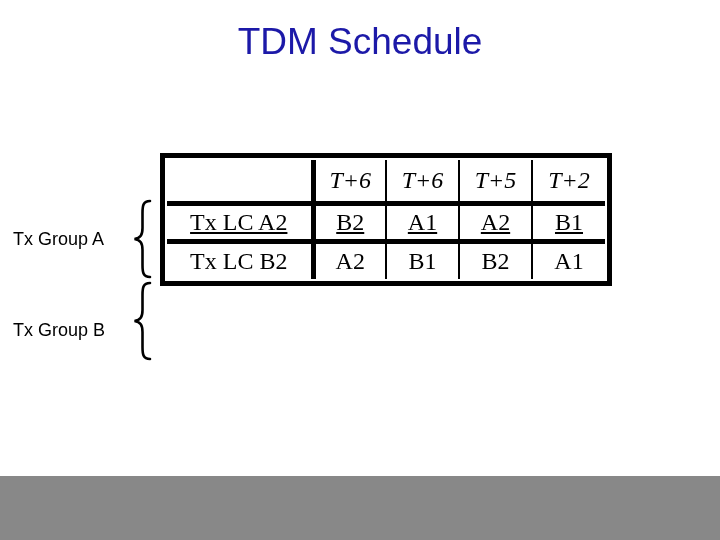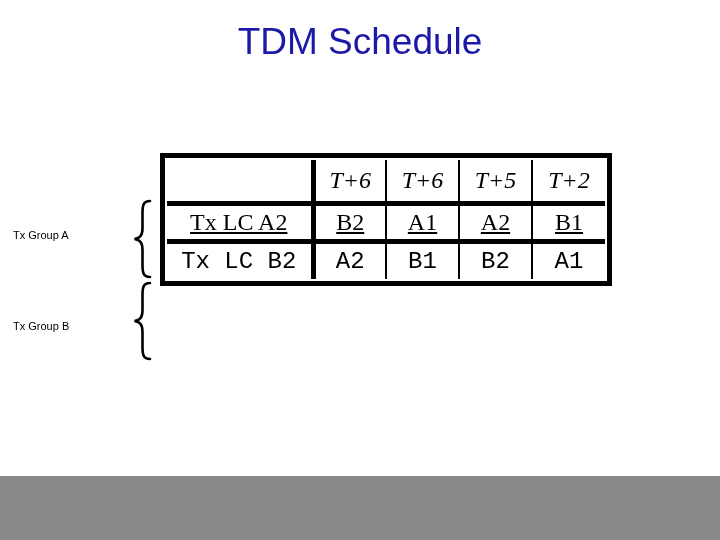--- a/index.html
+++ b/index.html
@@ -26,21 +26,21 @@
     width: 100%;
     text-align: center;
     font-family: "Liberation Sans", sans-serif;
     font-size: 37px;
     font-weight: 400;
     line-height: 1.1;
     color: var(--title-color);
   }
   .group-label {
     position: absolute;
-    font-size: 11px;
+    font-size: 18px;
     color: var(--text-color);
     white-space: nowrap;
   }
   .group-label.a { left: 13px; top: 229px; }
   .group-label.b { left: 13px; top: 320px; }
   .brace { position: absolute; }
   .brace.a { left: 131px; top: 198px; }
   .brace.b { left: 131px; top: 280px; }
   .table-frame {
     position: absolute;
@@ -64,21 +64,21 @@
     font-size: 24px;
     font-weight: 400;
     color: var(--text-color);
     padding: 0;
     overflow: hidden;
   }
   table.schedule th { height: 43px; font-style: italic; }
   table.schedule td { height: 38px; }
   
   table.schedule tr:first-child > * { border-top: none; }
-  table.schedule tr:last-child > * { border-bottom: none; font-family: Liberation Mono, monospace; }
+  table.schedule tr:last-child > * { border-bottom: none; }
   table.schedule tr > *:first-child { border-left: none; }
   table.schedule tr > *:last-child { border-right: none; }
   
   table.schedule tr.header-row > * { border-bottom: 5px solid var(--border-color); }
   table.schedule tr > *.label-col { border-right: 5px solid var(--border-color); }
   table.schedule tr.group-end > * { border-bottom: 5px solid var(--border-color); text-decoration: underline; }
   .page-number {
     position: absolute;
     top: 509px;
     right: 57px;

